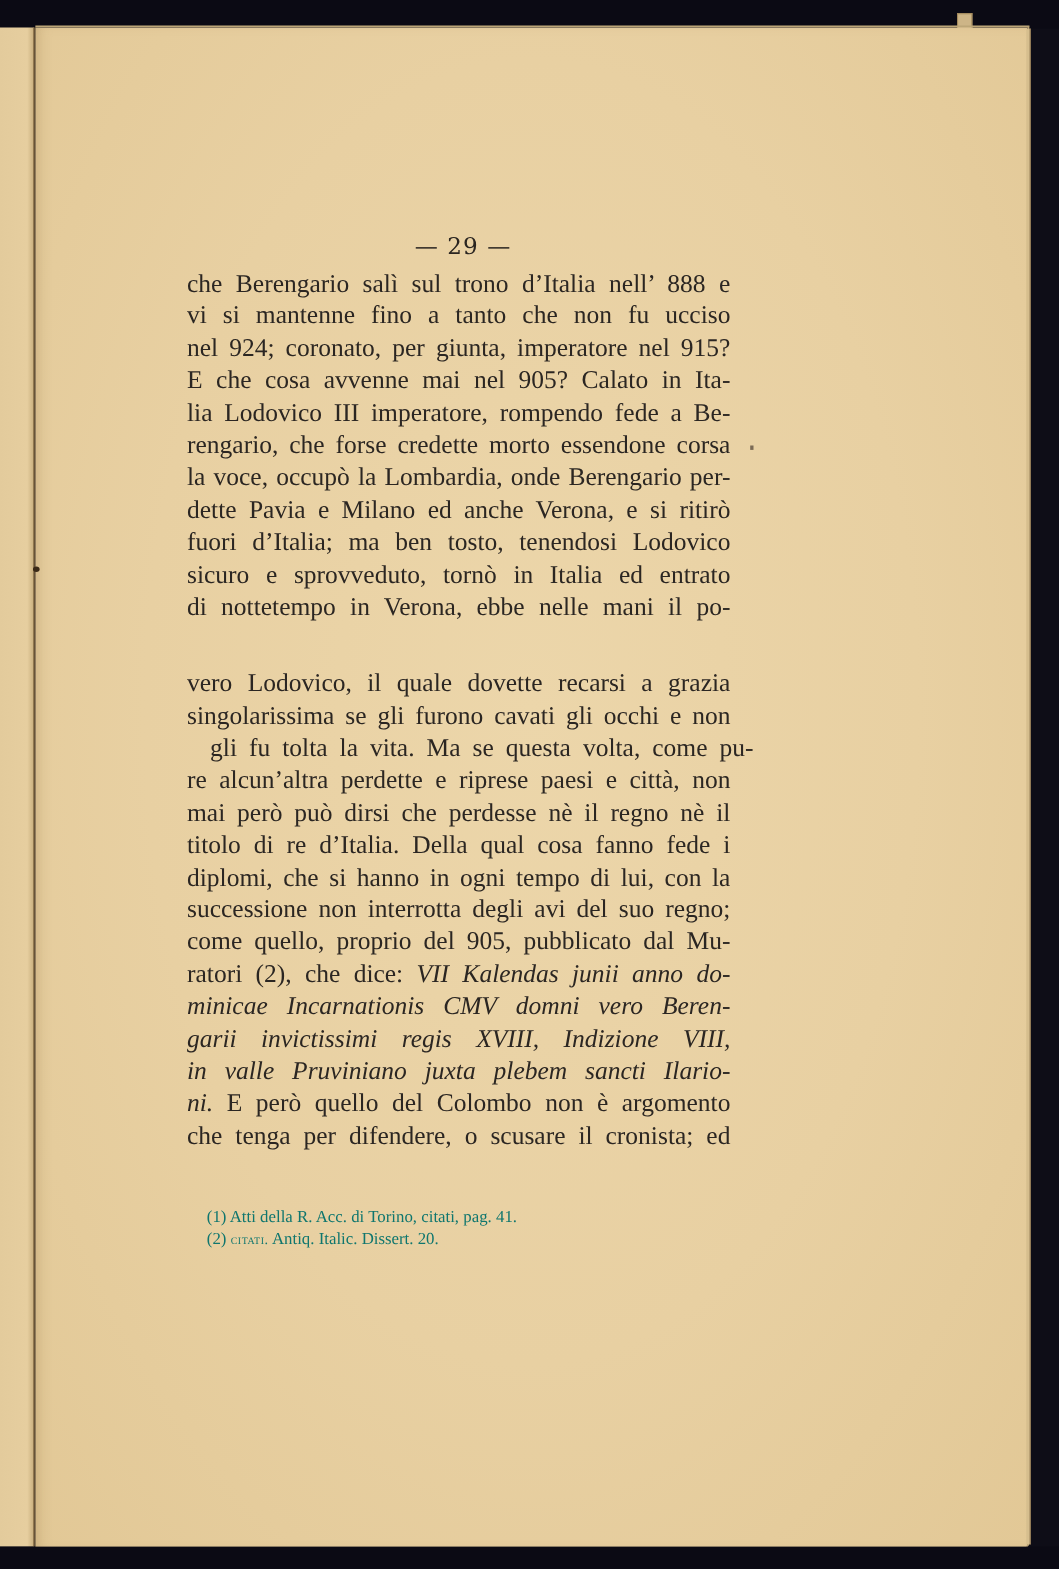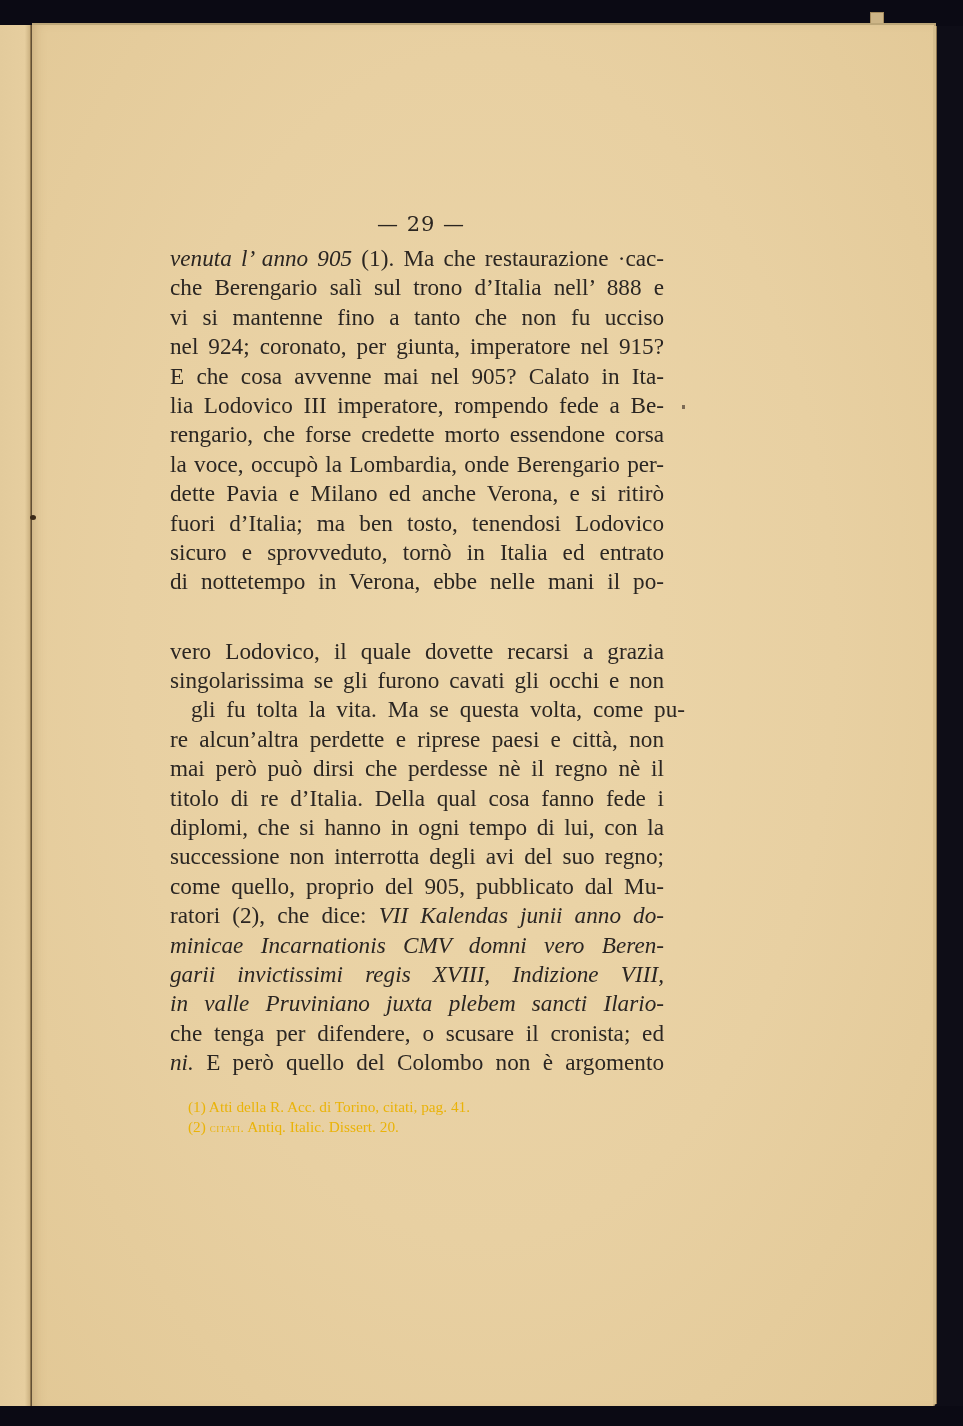--- a/index.html
+++ b/index.html
@@ -111,21 +111,21 @@
     .it {
       font-style: italic;
     }
     .footnotes {
       position: absolute;
       left: 188px; top: 1097px;
       width: 420px;
       font-family: "Liberation Serif", serif;
       font-size: 15.3px;
       line-height: 20px;
-      color: #eab308;
+      color: #0f766e;
     }
     .footnote {
       display: block;
       white-space: nowrap;
     }
     .smallcaps {
       font-variant: small-caps;
       font-size: 13px;
       letter-spacing: 0.5px;
     }
@@ -139,21 +139,20 @@
 <div class="page"></div>
 <div class="gutter-line"></div>
 <div class="page-right-edge"></div>
 <div class="page-bottom"></div>
 <div class="margin-spot"></div>
 <div class="margin-mark-right"></div>
 
 <div class="page-number">— 29 —</div>
 
 <div class="body-text" id="body-text">
-    <span class="line" style="display: block; text-align-last: auto; text-align: left;"><span style="white-space: nowrap; word-spacing: 3.40234px;"><span class="it" style="white-space: pre;">venuta l’ anno 905</span><span style="white-space: pre;"> (1). Ma che restaurazione ·cac-</span></span></span>
     <span class="line" style="display: block; text-align-last: auto; text-align: left;"><span style="white-space: nowrap; word-spacing: 6.42969px;"><span style="white-space: pre;">che Berengario salì sul trono d’Italia nell’ 888 e</span></span></span>
     <span class="line" style="display: block; text-align-last: auto; text-align: left;"><span style="white-space: nowrap; word-spacing: 8.74132px;"><span style="white-space: pre;">vi si mantenne fino a tanto che non fu ucciso</span></span></span>
     <span class="line" style="display: block; text-align-last: auto; text-align: left;"><span style="white-space: nowrap; word-spacing: 4.25px;"><span style="white-space: pre;">nel 924; coronato, per giunta, imperatore nel 915?</span></span></span>
     <span class="line" style="display: block; text-align-last: auto; text-align: left;"><span style="white-space: nowrap; word-spacing: 6.4566px;"><span style="white-space: pre;">E che cosa avvenne mai nel 905? Calato in Ita-</span></span></span>
     <span class="line" style="display: block; text-align-last: auto; text-align: left;"><span style="white-space: nowrap; word-spacing: 4.89955px; text-align: right;"><span style="white-space: pre;">lia Lodovico III imperatore, rompendo fede a Be-</span></span></span>
     <span class="line" style="display: block; text-align-last: auto; text-align: left;"><span style="white-space: nowrap; word-spacing: 4.10938px;"><span style="white-space: pre;">rengario, che forse credette morto essendone corsa</span></span></span>
     <span class="line" style="display: block; text-align-last: auto; text-align: left;"><span style="white-space: nowrap; word-spacing: 1.56473px;"><span style="white-space: pre;">la voce, occupò la Lombardia, onde Berengario per-</span></span></span>
     <span class="line" style="display: block; text-align-last: auto; text-align: left;"><span style="white-space: nowrap; word-spacing: 5.42882px;"><span style="white-space: pre;">dette Pavia e Milano ed anche Verona, e si ritirò</span></span></span>
     <span class="line" style="display: block; text-align-last: auto; text-align: left;"><span style="white-space: nowrap; word-spacing: 8.38542px;"><span style="white-space: pre;">fuori d’Italia; ma ben tosto, tenendosi Lodovico</span></span></span>
     <span class="line" style="display: block; text-align-last: auto; text-align: left;"><span style="white-space: nowrap; word-spacing: 9.3058px;"><span style="white-space: pre; margin-top: 29px;">sicuro e sprovveduto, tornò in Italia ed entrato</span></span></span>
@@ -164,22 +163,22 @@
     <span class="line" style="display: block; text-align-last: auto; text-align: left;"><span style="white-space: nowrap; word-spacing: 5.50195px;"><span style="white-space: pre;">re alcun’altra perdette e riprese paesi e città, non</span></span></span>
     <span class="line" style="display: block; text-align-last: auto; text-align: left;"><span style="white-space: nowrap; word-spacing: 4.97031px;"><span style="white-space: pre;">mai però può dirsi che perdesse nè il regno nè il</span></span></span>
     <span class="line" style="display: block; text-align-last: auto; text-align: left;"><span style="white-space: nowrap; word-spacing: 5.95486px;"><span style="white-space: pre;">titolo di re d’Italia. Della qual cosa fanno fede i</span></span></span>
     <span class="line" style="display: block; text-align-last: auto; text-align: left;"><span style="white-space: nowrap; word-spacing: 3.80313px;"><span style="white-space: pre;">diplomi, che si hanno in ogni tempo di lui, con la</span></span></span>
     <span class="line" style="display: block; text-align-last: auto; text-align: left;"><span style="white-space: nowrap; word-spacing: 4.24554px;"><span style="white-space: pre;">successione non interrotta degli avi del suo regno;</span></span></span>
     <span class="line" style="display: block; text-align-last: auto; text-align: left;"><span style="white-space: nowrap; word-spacing: 5.16295px;"><span style="white-space: pre;">come quello, proprio del 905, pubblicato dal Mu-</span></span></span>
     <span class="line" style="display: block; text-align-last: auto; text-align: left;"><span style="white-space: nowrap; word-spacing: 6.28906px;"><span style="white-space: pre;">ratori (2), che dice: </span><span class="it" style="white-space: pre;">VII Kalendas junii anno do-</span></span></span>
     <span class="line" style="display: block; text-align-last: auto; text-align: left;"><span style="white-space: nowrap; word-spacing: 11.5188px; margin-top: 20px;"><span class="it" style="white-space: pre;">minicae Incarnationis CMV domni vero Beren-</span></span></span>
     <span class="line" style="display: block; text-align-last: auto; text-align: left;"><span style="white-space: nowrap; word-spacing: 16.4125px;"><span class="it" style="white-space: pre;">garii invictissimi regis XVIII, Indizione VIII,</span></span></span>
     <span class="line" style="display: block; text-align-last: auto; text-align: left;"><span style="white-space: nowrap; word-spacing: 10.4219px;"><span class="it" style="white-space: pre;">in valle Pruviniano juxta plebem sancti Ilario-</span></span></span>
+    <span class="line" style="display: block; text-align-last: auto; text-align: left;"><span style="white-space: nowrap; word-spacing: 6.5px;"><span class="it" style="white-space: pre;">ni.</span><span style="white-space: pre;"> E però quello del Colombo non è argomento</span></span></span>
     <span class="line" style="display: block; text-align-last: auto; text-align: left;"><span style="white-space: nowrap; word-spacing: 5.98047px;"><span style="white-space: pre;">che tenga per difendere, o scusare il cronista; ed</span></span></span>
-    <span class="line" style="display: block; text-align-last: auto; text-align: left;"><span style="white-space: nowrap; word-spacing: 6.5px;"><span class="it" style="white-space: pre;">ni.</span><span style="white-space: pre;"> E però quello del Colombo non è argomento</span></span></span>
   </div>
 
 <div class="footnotes">
   <span class="footnote">
     <span>(1)</span>
     <span>Atti della R. Acc. di Torino, citati, pag. 41.</span>
   </span>
   <span class="footnote">
     <span>(2)</span>
     <span class="smallcaps">citati.</span>

